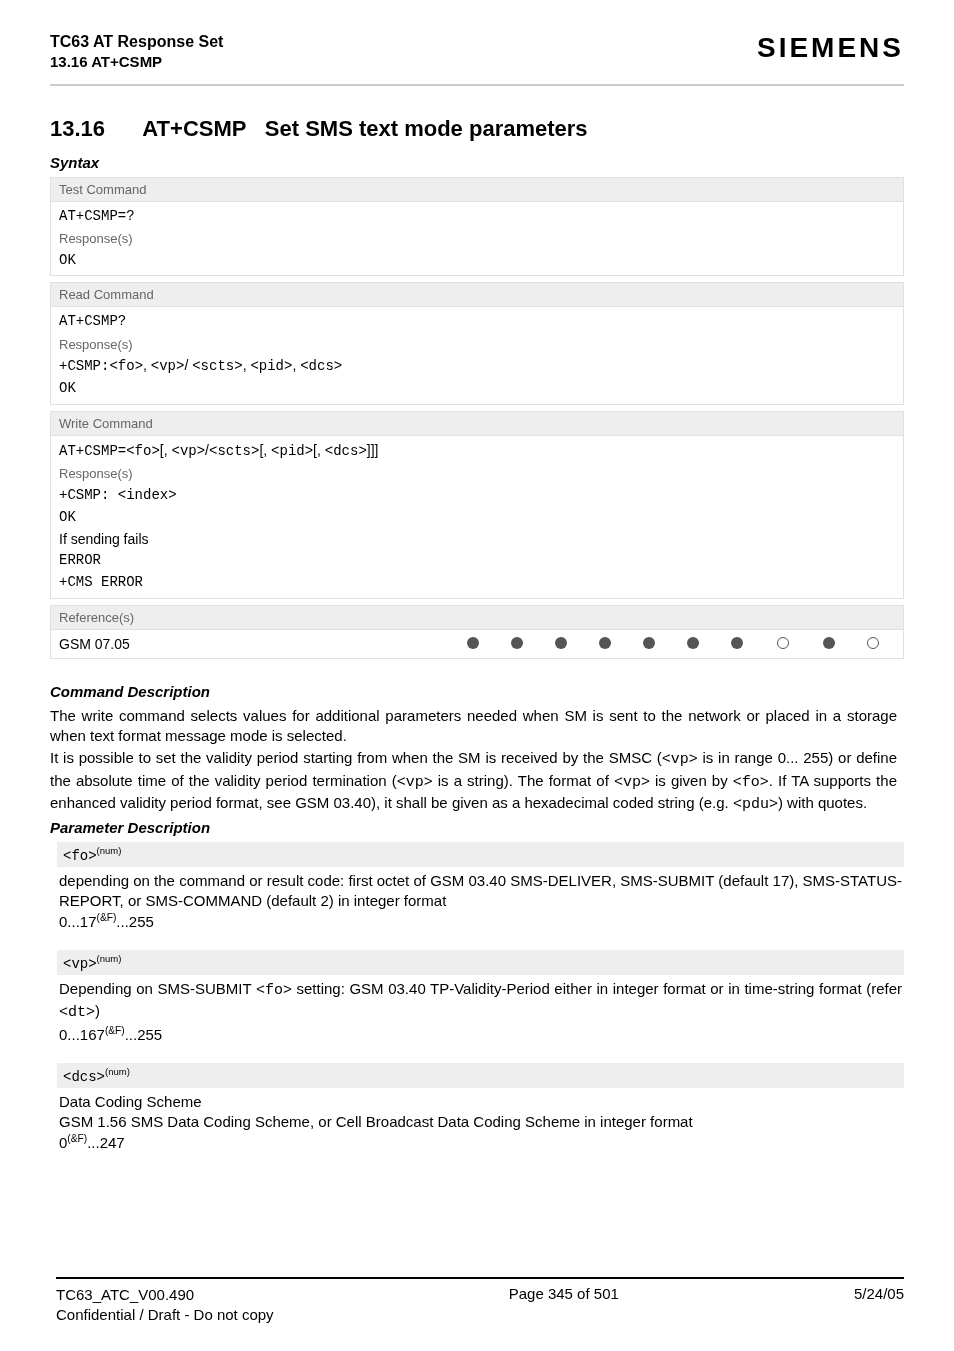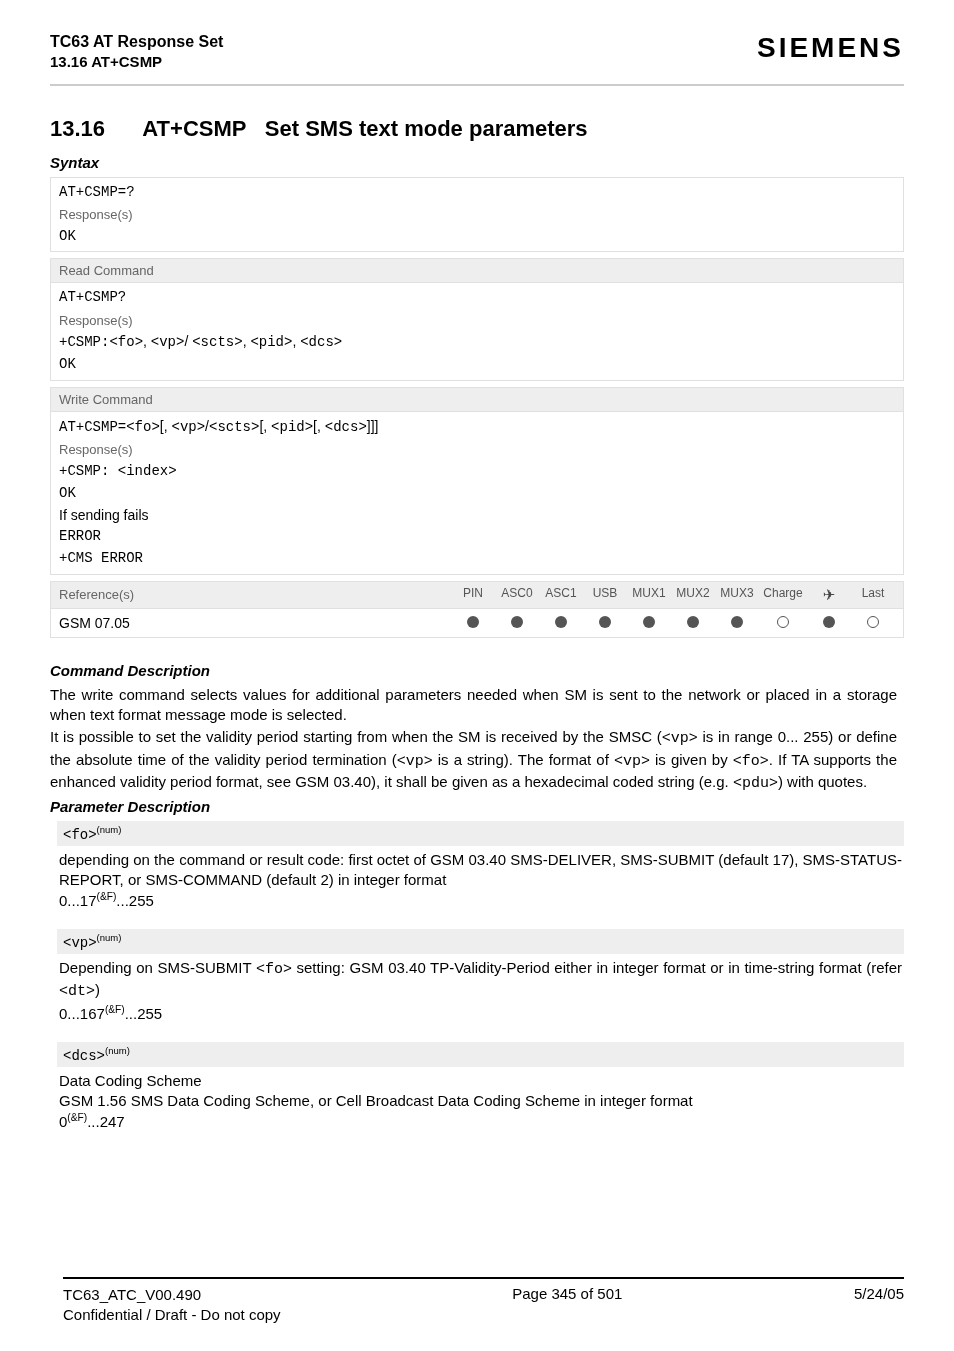--- a/index.html
+++ b/index.html
@@ -159,21 +159,21 @@
     padding: 4px 2px 12px 2px;
     font-size: 15px;
     line-height: 1.35;
     text-align: justify;
   }
   sup {
     font-size: 0.68em;
   }
   .footer {
     position: absolute;
-    left: 63px;
+    left: 56px;
     right: 50px;
     bottom: 26px;
   }
   hr.footer-rule {
     border: none;
     border-top: 2px solid #000;
     margin: 0 0 6px 0;
   }
   .footer-row {
     display: flex;
@@ -198,20 +198,21 @@
 
   <h1 class="section-title">
     <span class="num">13.16</span>
     <span>AT+CSMP</span>&nbsp;&nbsp;
     <span>Set SMS text mode parameters</span>
   </h1>
 
   <div class="subhead">Syntax</div>
 
   <div class="box">
+    <div class="box-head">Test Command</div>
     <div class="box-body">
       <div class="mono">AT+CSMP=?</div>
       <div class="resp-label">Response(s)</div>
       <div class="mono">OK</div>
     </div>
   </div>
 
   <div class="box">
     <div class="box-head">Read Command</div>
     <div class="box-body">
@@ -237,32 +238,20 @@
       <div class="mono">OK</div>
       <div>If sending fails</div>
       <div class="mono">ERROR</div>
       <div class="mono">+CMS ERROR</div>
     </div>
   </div>
 
   <div class="box">
     <div class="box-head refhead">
       <span>Reference(s)</span>
-      <div class="ref-cols">
-        <span class="col">PIN</span>
-        <span class="col">ASC0</span>
-        <span class="col">ASC1</span>
-        <span class="col">USB</span>
-        <span class="col">MUX1</span>
-        <span class="col">MUX2</span>
-        <span class="col">MUX3</span>
-        <span class="col wide">Charge</span>
-        <span class="col plane">✈</span>
-        <span class="col">Last</span>
-      </div>
     </div>
     <div class="ref-row">
       <span class="ref-label">GSM 07.05</span>
       <div class="dots">
         <span class="col"><span class="dot-filled"></span></span>
         <span class="col"><span class="dot-filled"></span></span>
         <span class="col"><span class="dot-filled"></span></span>
         <span class="col"><span class="dot-filled"></span></span>
         <span class="col"><span class="dot-filled"></span></span>
         <span class="col"><span class="dot-filled"></span></span>

